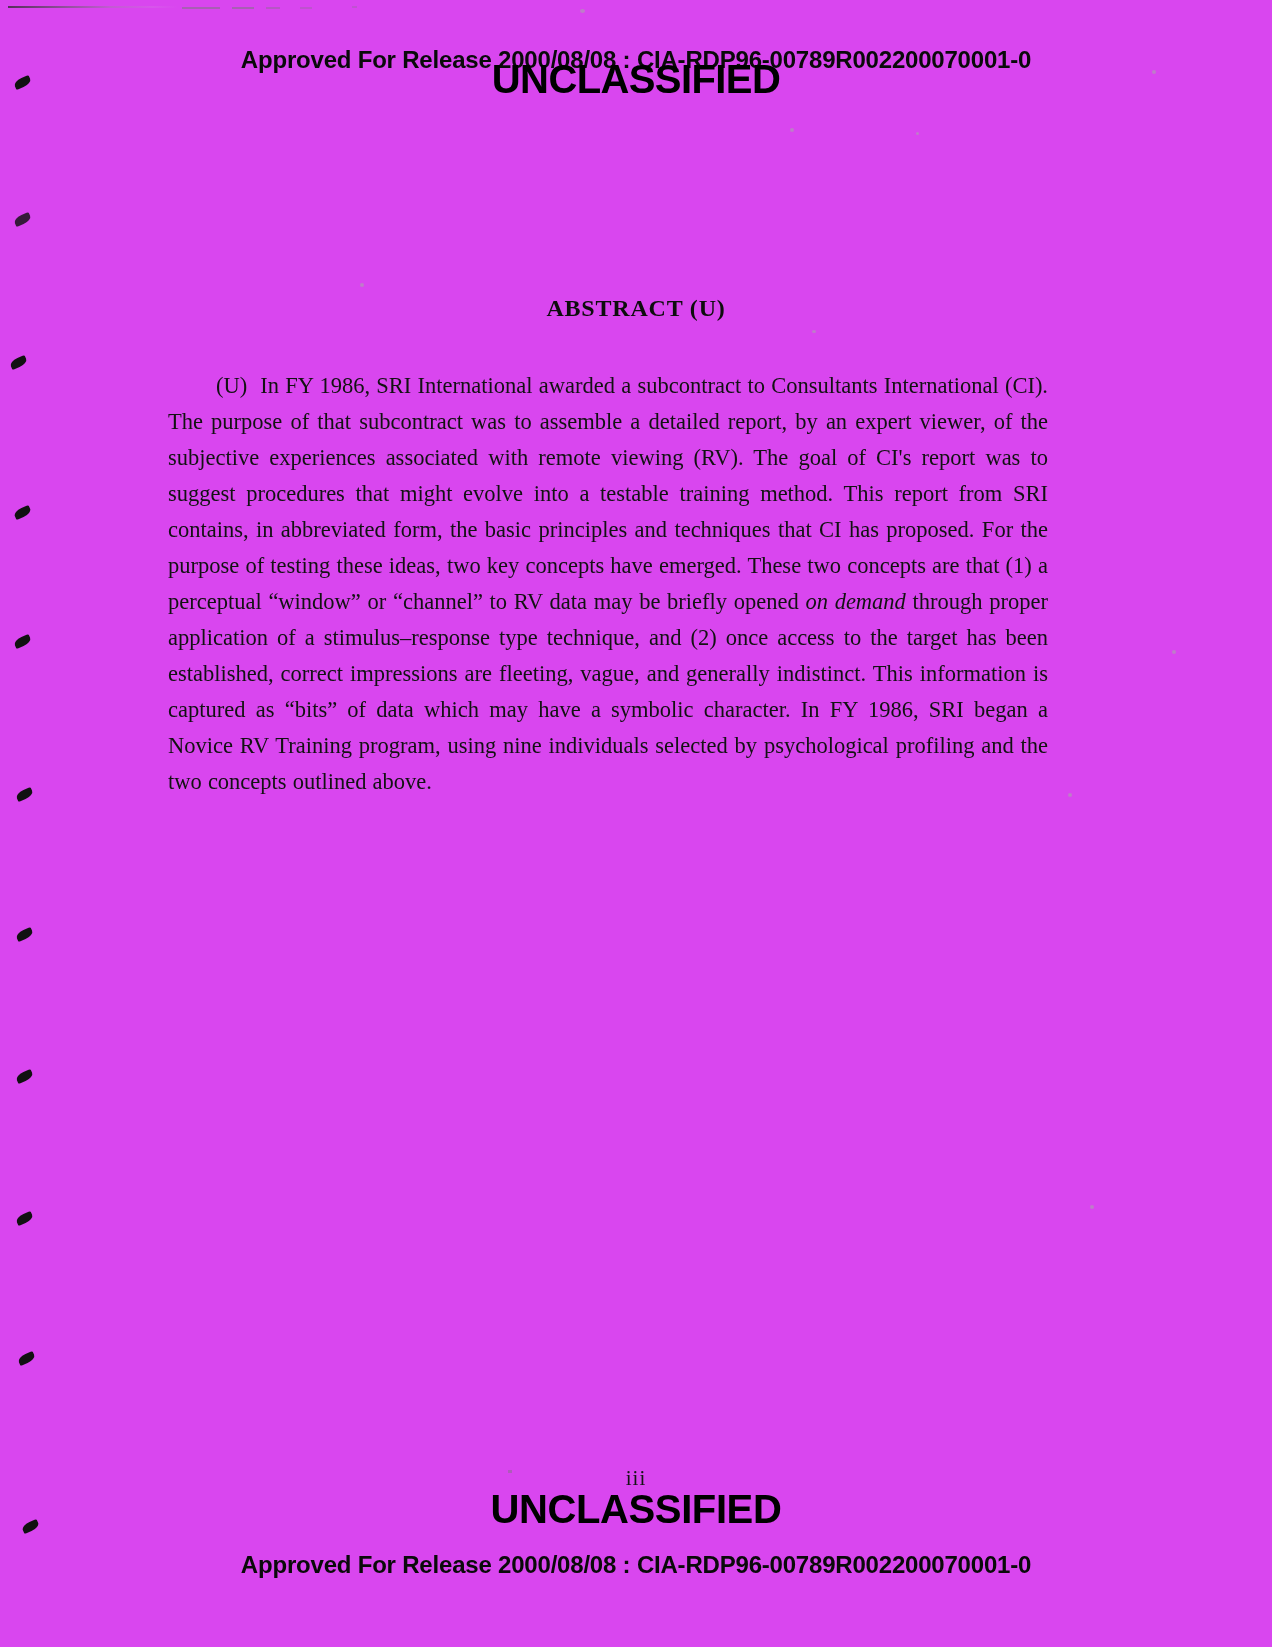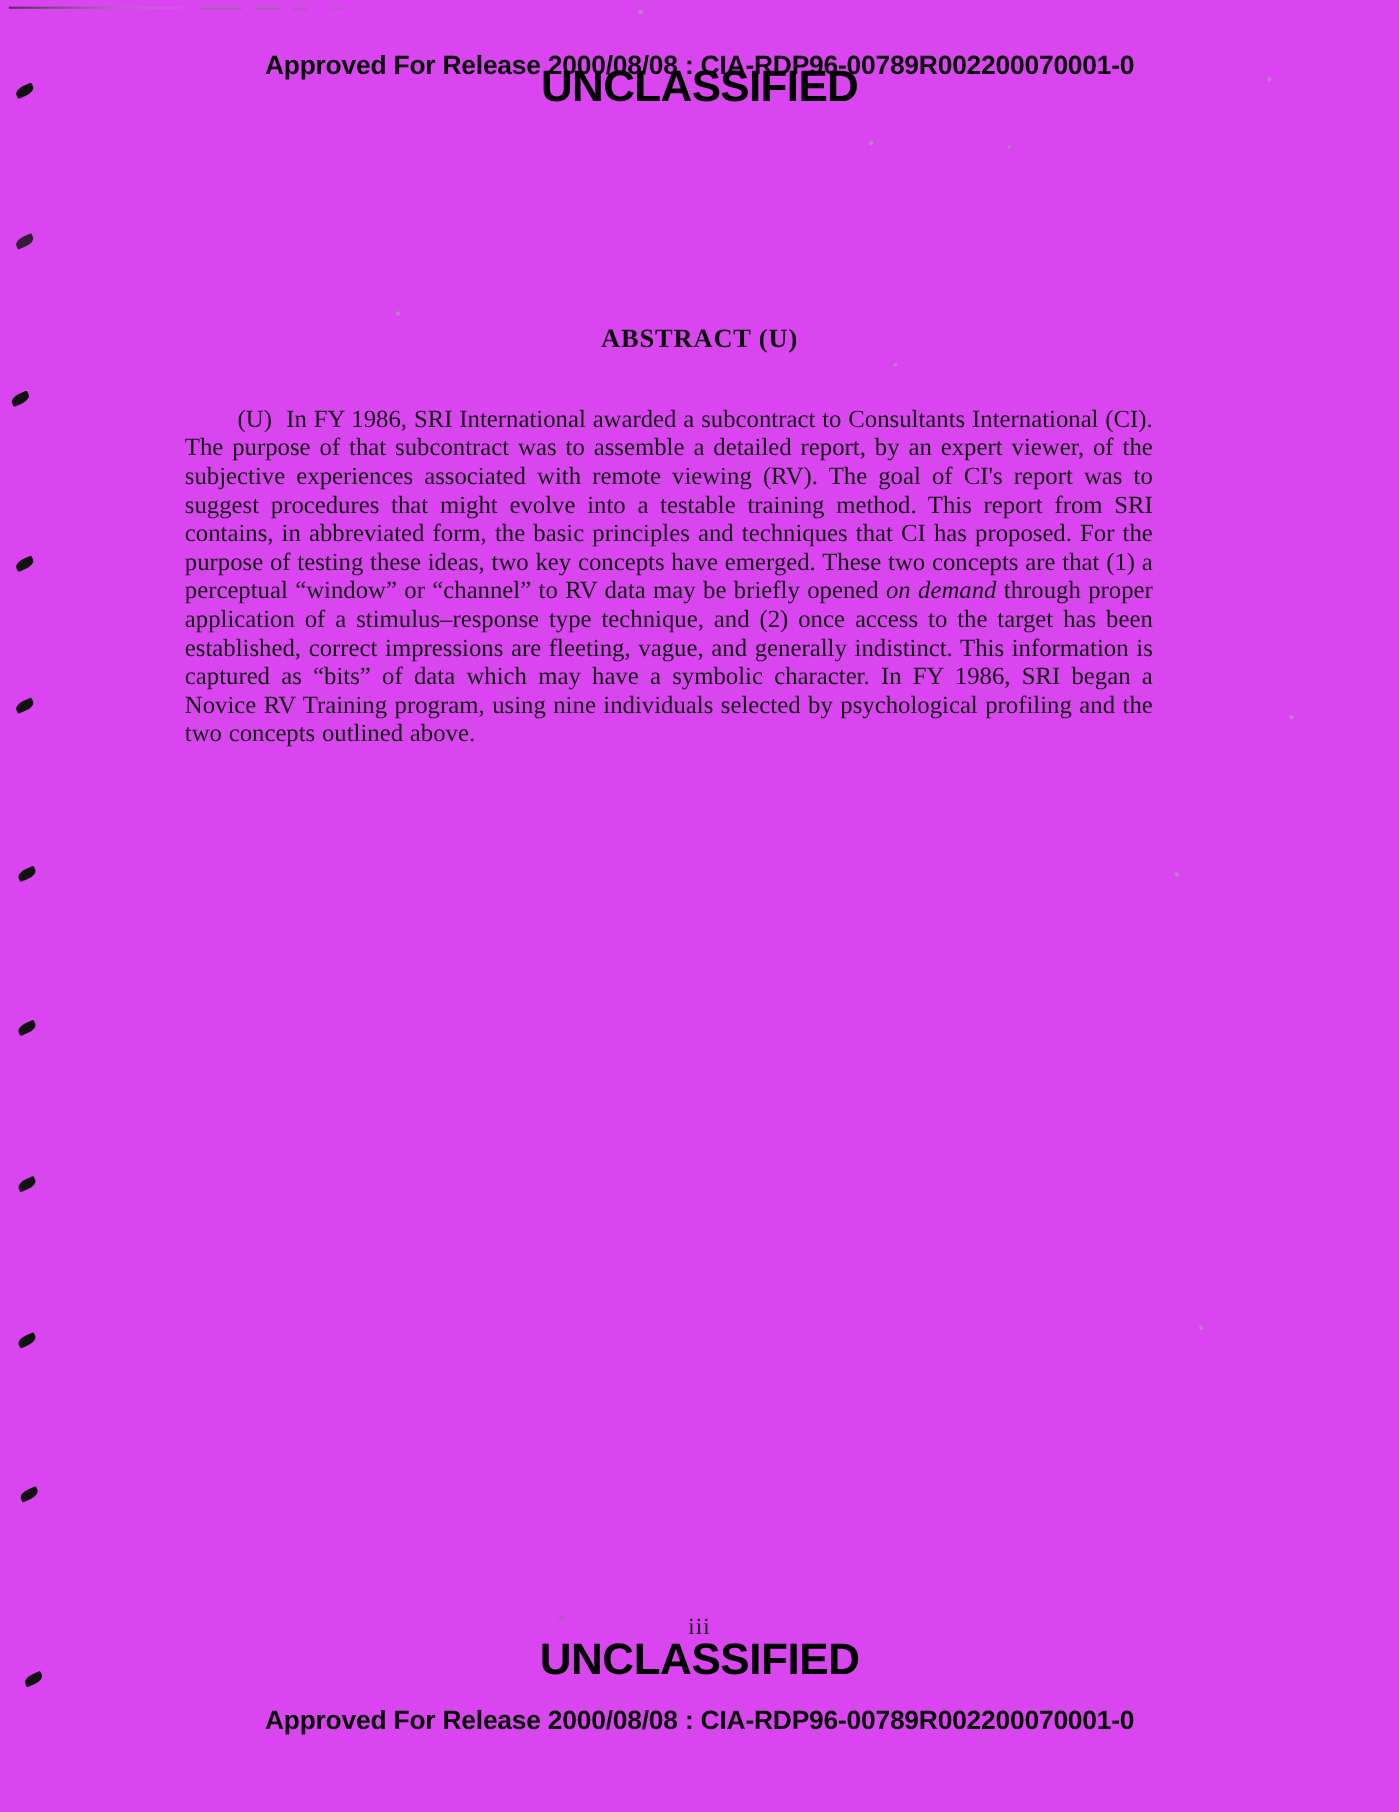--- a/index.html
+++ b/index.html
@@ -91,21 +91,21 @@
     margin-top: 17px;
   }
 
   
   .abstract-body {
     position: absolute;
     left: 168px;
     top: 368px;
     width: 880px;
     font-size: 22.5px;
-    line-height: 26px;
+    line-height: 36px;
     text-align: justify;
     text-justify: inter-word;
     color: #121212;
     word-spacing: 0.5px;
   }
   .abstract-body .indent { display: inline-block; width: 48px; }
   .abstract-body .gap { display: inline-block; width: 13px; }
   .abstract-body i { font-style: italic; }
 
   

